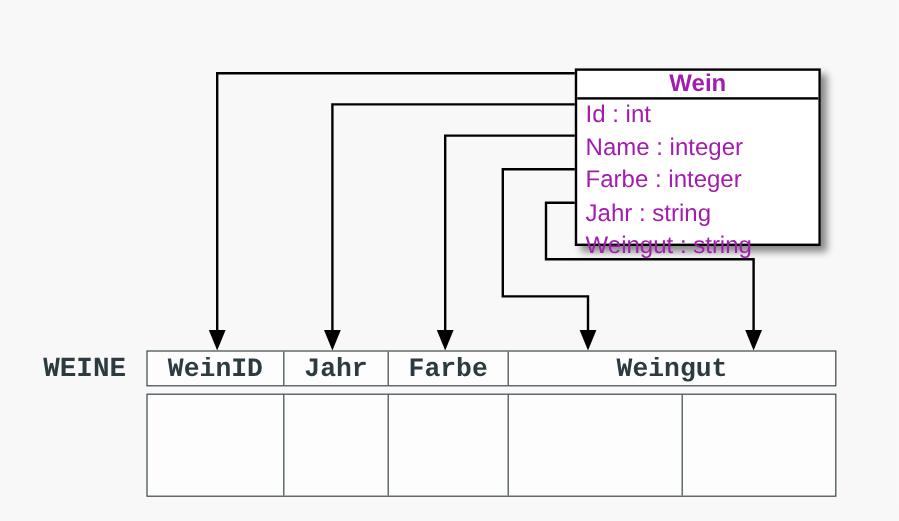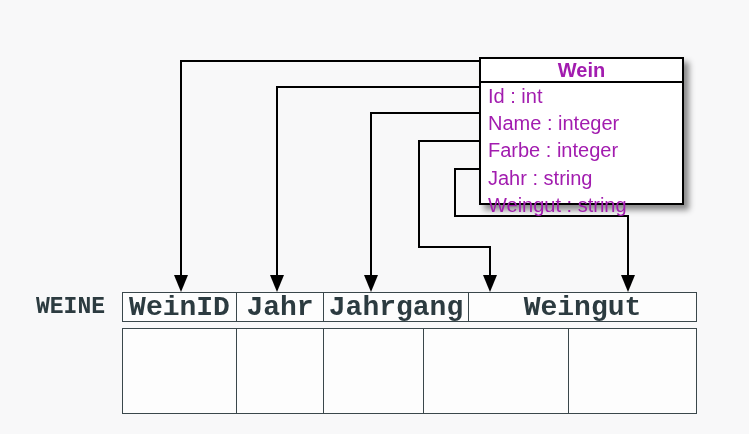--- a/index.html
+++ b/index.html
@@ -87,21 +87,21 @@
     display: flex;
   }
   .table-header { top: 292px; height: 30px; }
   .table-body   { top: 328px; height: 86px; }
   .table-row .cell {
     box-sizing: border-box;
     border-right: 1.5px solid #3a474b;
     display: flex;
     align-items: center;
     justify-content: center;
-    font-size: 28px;
+    font-size: 22px;
     overflow: hidden;
   }
   .table-row .cell:last-child {
     border-right: none;
     flex: 1 1 auto;
   }
   .w0 { flex: 0 0 114px; }
   .w1 { flex: 0 0 87px; }
   .w2 { flex: 0 0 100px; }
   .w3 { flex: 0 0 145px; }
@@ -133,21 +133,21 @@
       <div class="attr">Jahr : string</div>
       <div class="attr">Weingut : string</div>
     </div>
   </div>
 
   <div class="table-label db-font">WEINE</div>
 
   <div class="table-row table-header db-font">
     <div class="cell w0">WeinID</div>
     <div class="cell w1">Jahr</div>
-    <div class="cell w3">Jahrgang</div>
+    <div class="cell w2">Farbe</div>
     <div class="cell">Weingut</div>
   </div>
 
   <div class="table-row table-body">
     <div class="cell w0"></div>
     <div class="cell w1"></div>
     <div class="cell w2"></div>
     <div class="cell w3"></div>
     <div class="cell"></div>
   </div>

